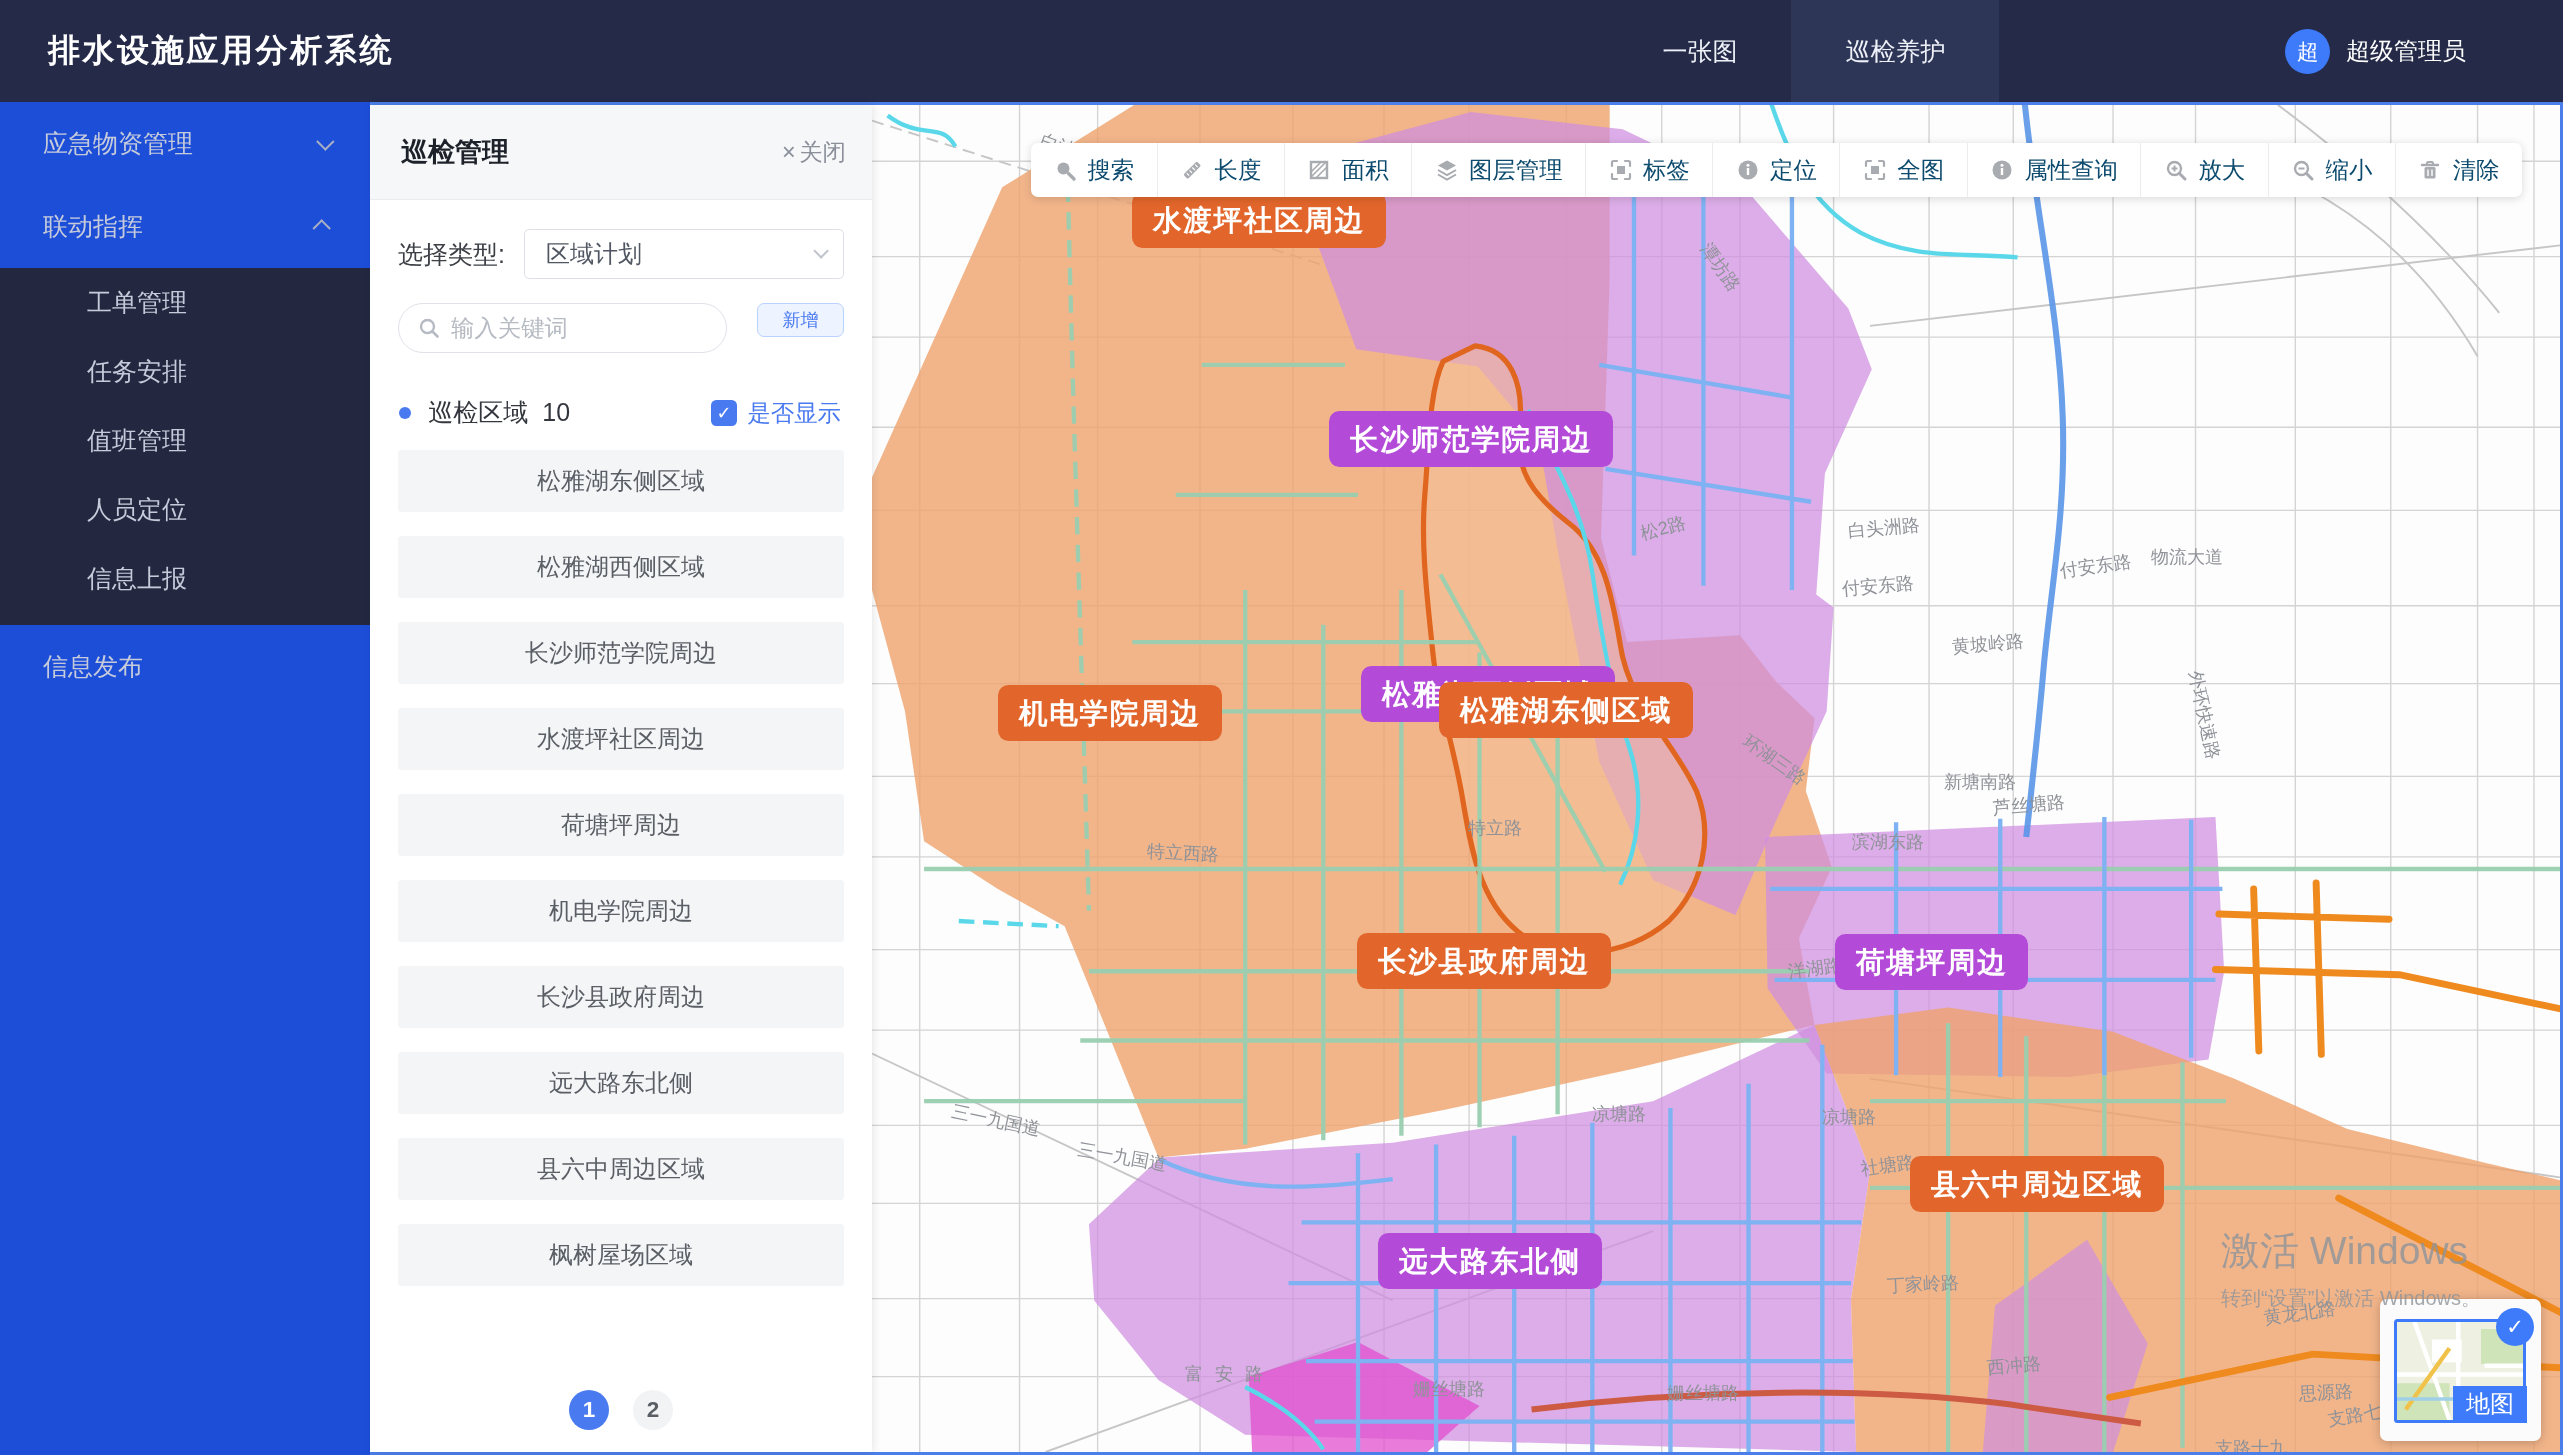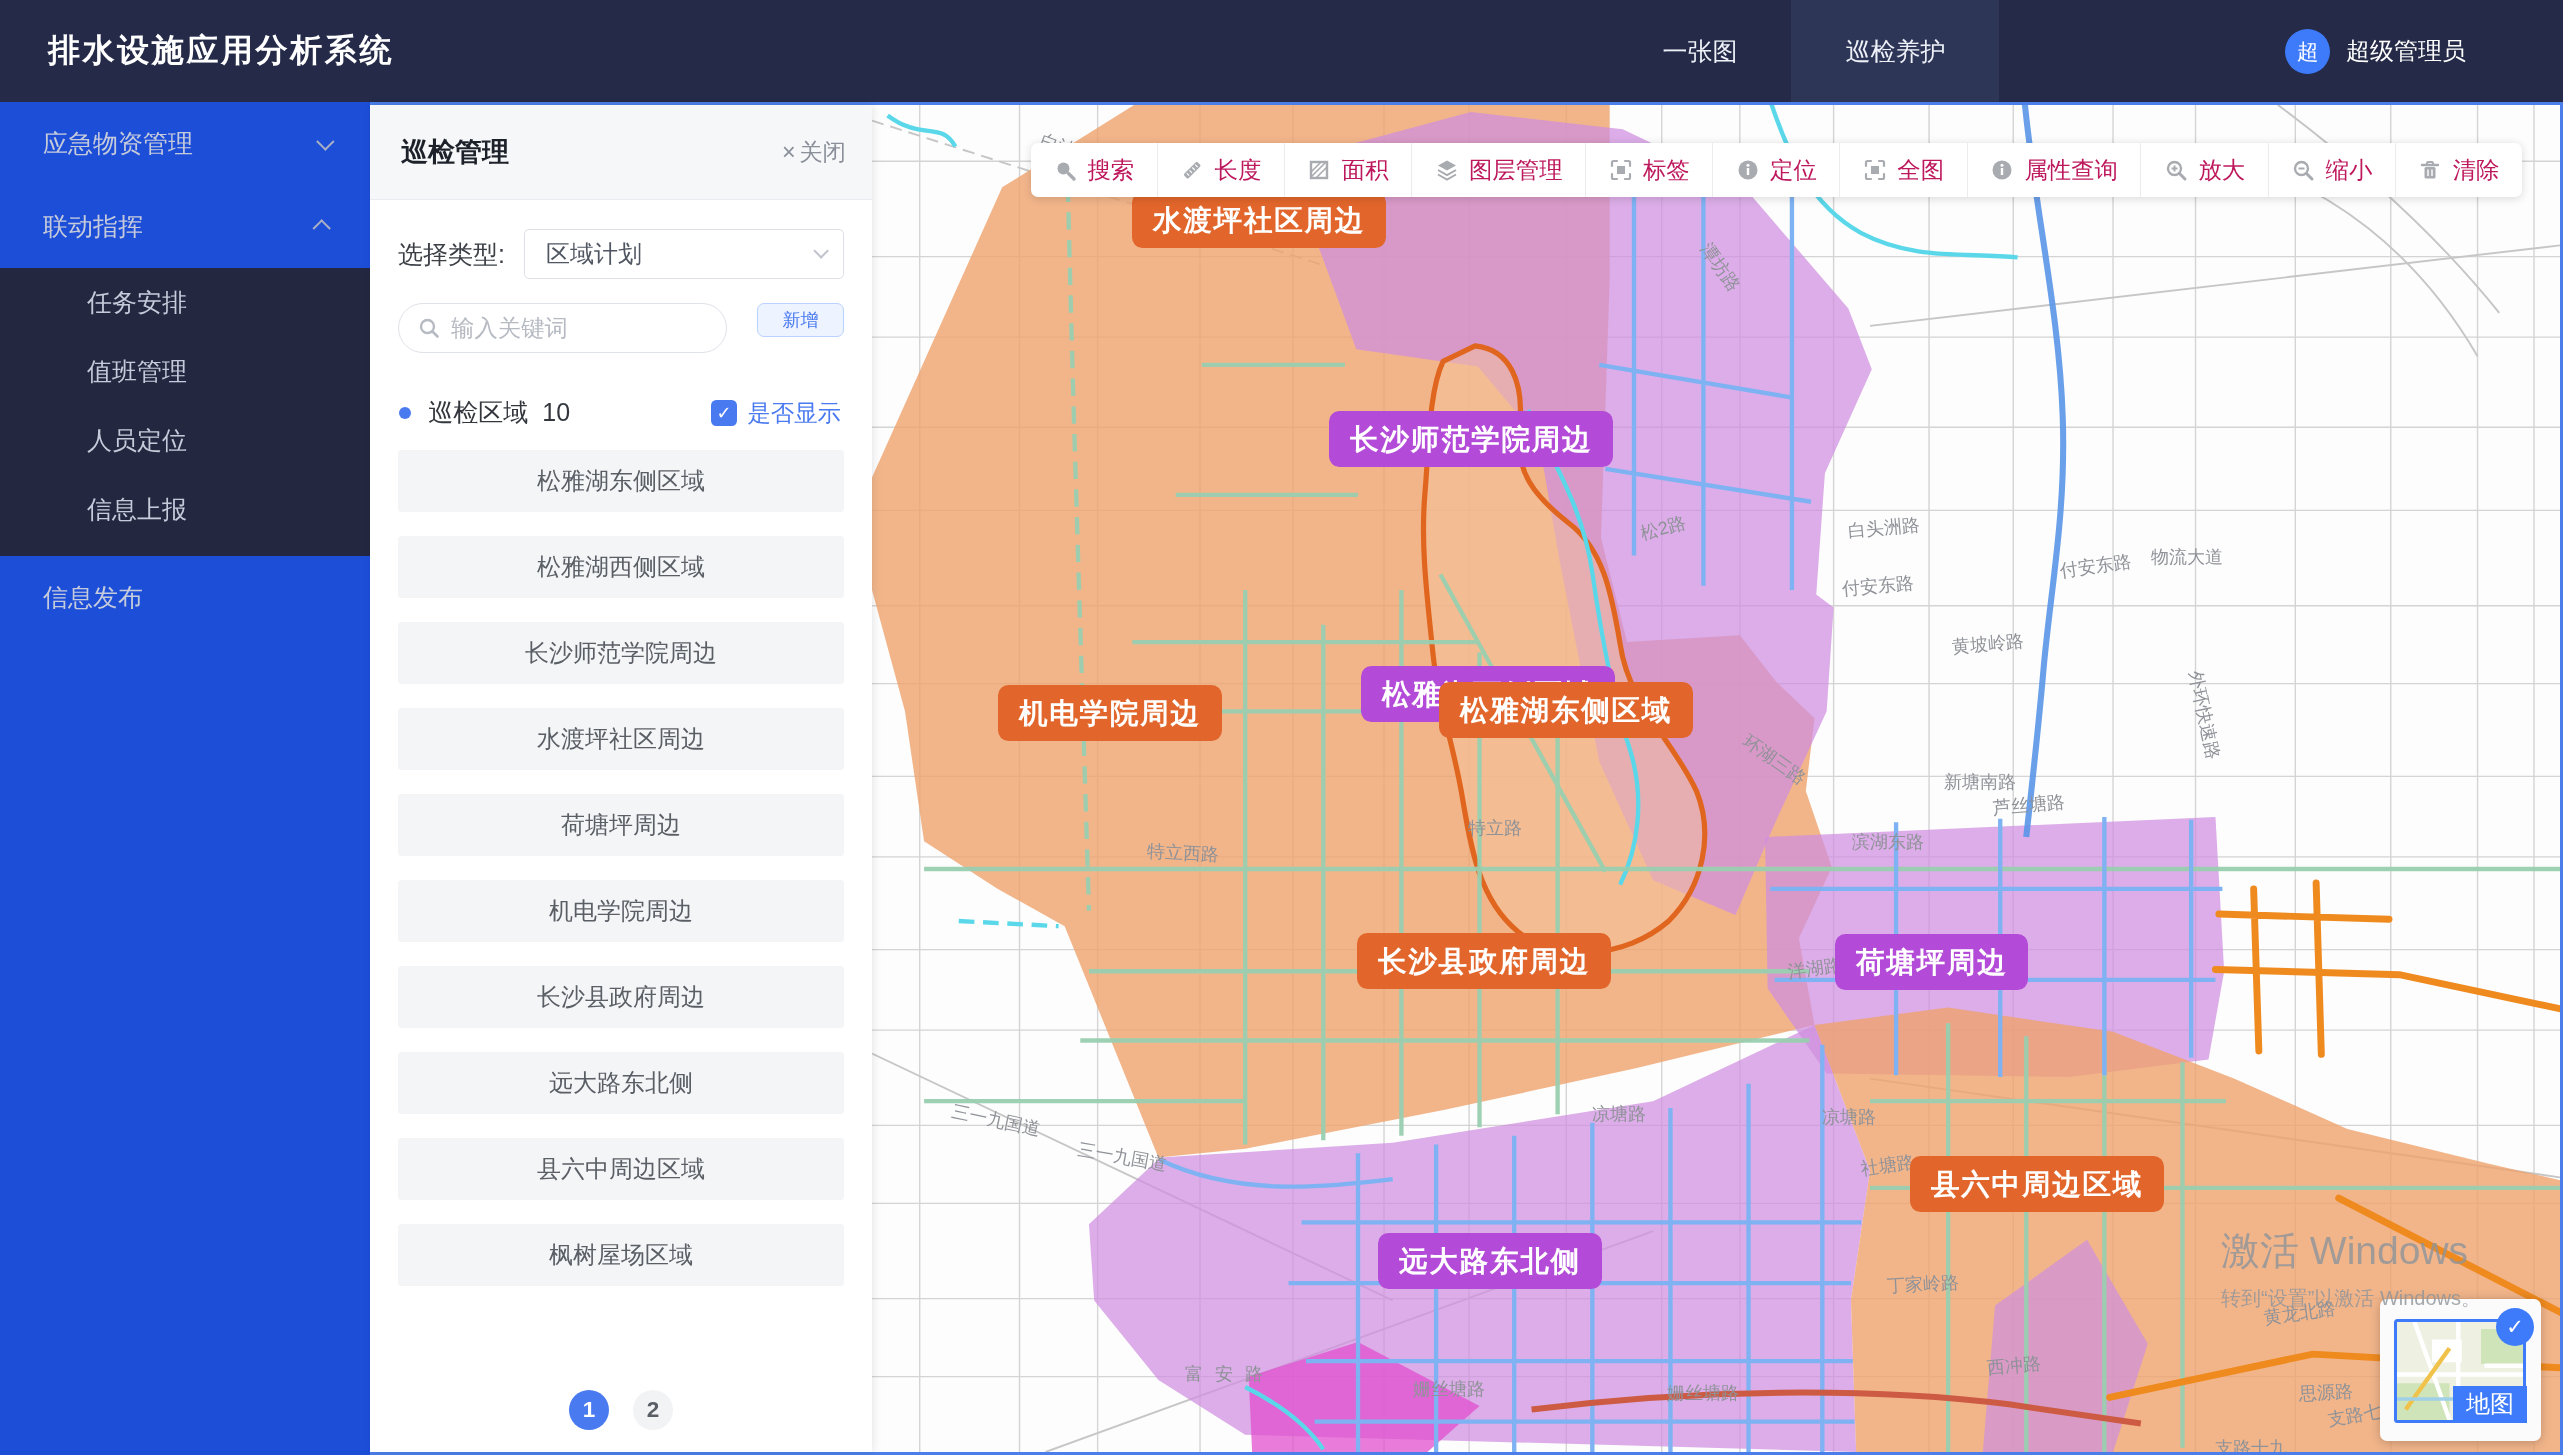--- a/index.html
+++ b/index.html
@@ -53,21 +53,21 @@
   .region-list { margin:21px 28px 0; display:flex; flex-direction:column; gap:24px; }
   .region-item { height:62px; background:#f4f5f7; border-radius:3.5px; display:flex; align-items:center; justify-content:center; font-size:24px; color:#5a5f66; cursor:pointer; }
   .pagination { margin-top:auto; padding:17.3px 0 22.5px; display:flex; justify-content:center; gap:24px; }
   .page-btn { width:40px; height:40px; border-radius:50%; background:#f2f3f5; color:#5a5f66; font-size:22.5px; font-weight:700; display:flex; align-items:center; justify-content:center; cursor:pointer; }
   .page-btn.active { background:#4a7af0; color:#fff; }
 
   
   .map { flex:1; position:relative; overflow:hidden; background:#fdfdfd; min-width:0; }
   .map-svg { position:absolute; inset:0; width:100%; height:100%; display:block; }
   .toolbar { position:absolute; top:38px; right:38px; height:54px; background:#fff; border-radius:7px; box-shadow:0 1.7px 8.7px rgba(0,0,0,.14); display:flex; align-items:center; z-index:20; }
-  .tool-btn { display:flex; align-items:center; gap:10.4px; padding:0 22.5px; height:100%; font-size:23.4px; color:#be185d; cursor:pointer; border-left:0.9px solid #ececec; white-space:nowrap; }
+  .tool-btn { display:flex; align-items:center; gap:10.4px; padding:0 22.5px; height:100%; font-size:23.4px; color:#0c4a6e; cursor:pointer; border-left:0.9px solid #ececec; white-space:nowrap; }
   .tool-btn:first-child { border-left:none; }
   .rlabel { position:absolute; padding:8.7px 21px; border-radius:10.4px; color:#fff; font-size:28.6px; font-weight:700; font-family:"Liberation Serif","DejaVu Serif",serif; white-space:nowrap; letter-spacing:1.7px; z-index:12; cursor:pointer; }
   .rlabel.orange { background:#e2662b; }
   .rlabel.purple { background:#b44ad8; }
   .road { position:absolute; font-size:18px; color:#8f9298; white-space:nowrap; transform-origin:left center; z-index:5; }
   .wm { position:absolute; left:1349px; top:1119px; color:#8f949a; opacity:.8; z-index:40; pointer-events:none; }
   .wm-l1 { font-size:39px; }
   .wm-l2 { font-size:20px; margin-top:7px; }
   .bm-card { position:absolute; left:1508px; top:1194px; width:161px; height:142px; background:#fbfbfb; border-radius:7px; box-shadow:0 1.7px 10.4px rgba(0,0,0,.22); z-index:30; cursor:pointer; }
   .bm-thumb { position:absolute; left:14px; top:20px; width:132px; height:104px; border:3.5px solid #3e7bfa; border-radius:3.5px; overflow:hidden; background:#eef0e2; }
@@ -96,20 +96,21 @@
     <aside class="sidebar">
       <div class="side-group">
         <span>应急物资管理</span>
         <span class="chev down"></span>
       </div>
       <div class="side-group">
         <span>联动指挥</span>
         <span class="chev up"></span>
       </div>
       <div class="submenu">
+        <div class="sub-item">工单管理</div>
         <div class="sub-item">任务安排</div>
         <div class="sub-item">值班管理</div>
         <div class="sub-item">人员定位</div>
         <div class="sub-item">信息上报</div>
       </div>
       <div class="side-group">
         <span>信息发布</span>
         <span></span>
       </div>
     </aside>

